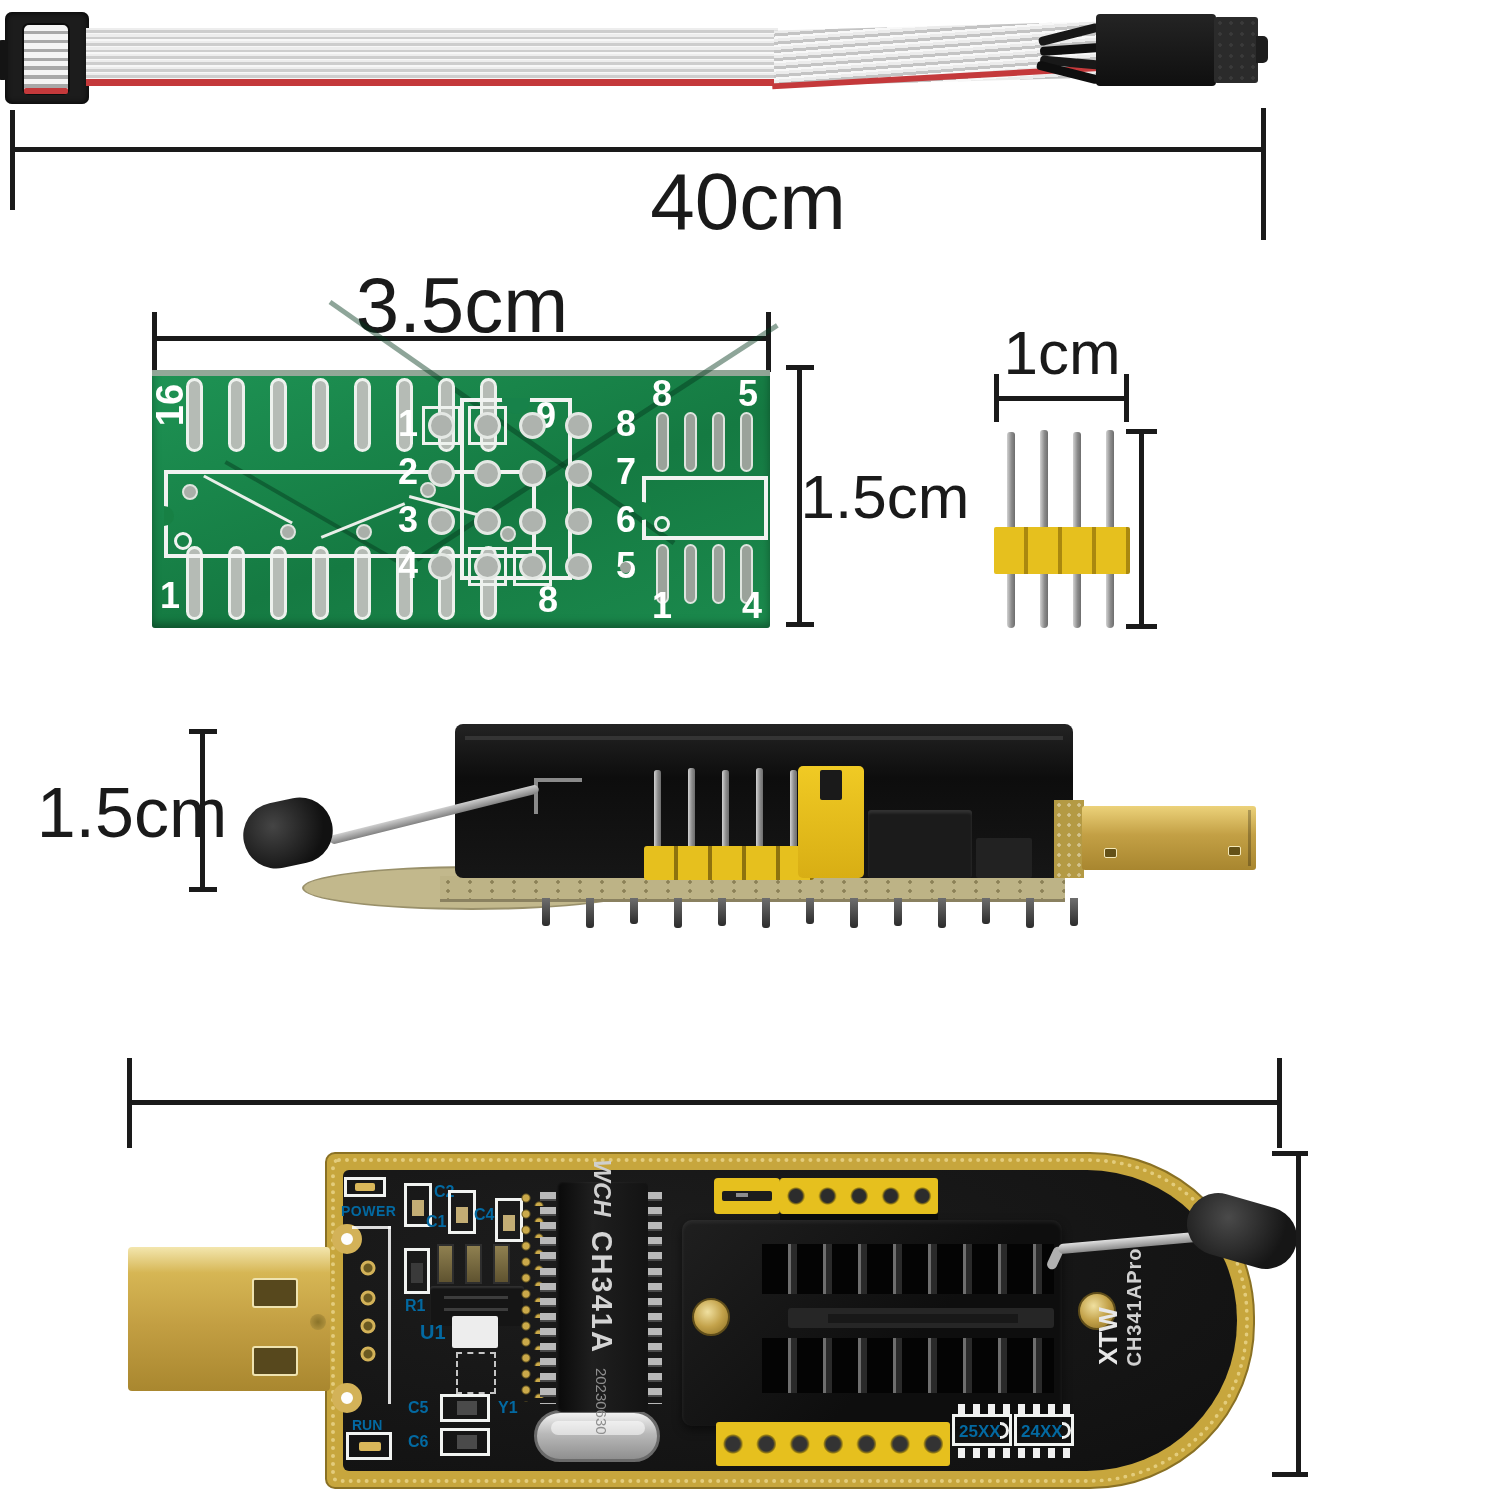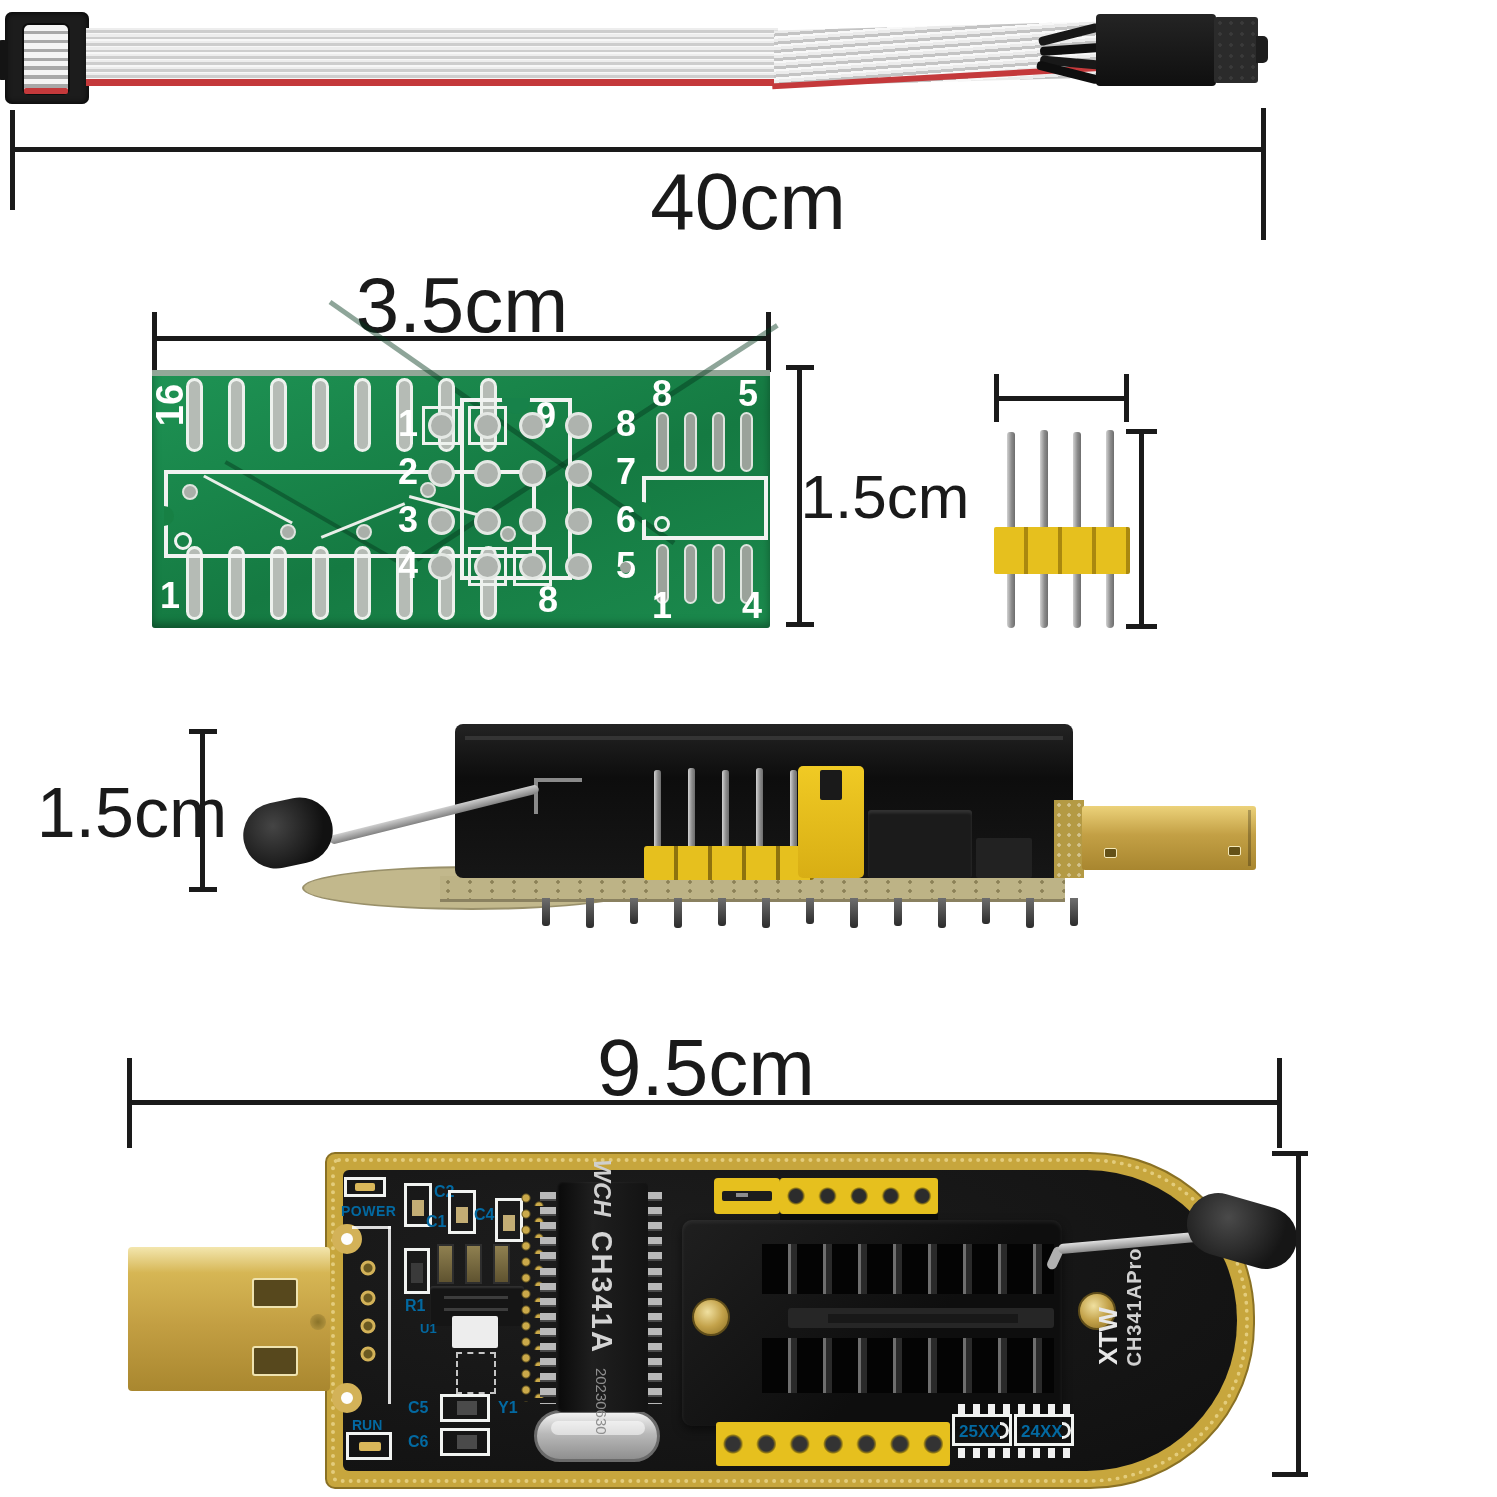--- a/index.html
+++ b/index.html
@@ -160,20 +160,21 @@
       <div class="num" style="left:500px;top:218px;">1</div>
       <div class="num" style="left:590px;top:218px;">4</div>
       <div class="a" style="left:468px;top:192px;width:11px;height:11px;background:#9aa29a;border-radius:50%;"></div>
     </div>
 
     <div class="dln" style="left:786px;top:115px;width:28px;height:5px;"></div>
     <div class="dln" style="left:786px;top:372px;width:28px;height:5px;"></div>
     <div class="dln" style="left:797px;top:117px;width:5px;height:258px;"></div>
     <div class="dlab" style="left:790px;top:216px;width:190px;font-size:62px;">1.5cm</div>
 
+    <div class="dlab" style="left:962px;top:72px;width:200px;font-size:62px;">1cm</div>
     <div class="dln" style="left:994px;top:124px;width:5px;height:48px;"></div>
     <div class="dln" style="left:1124px;top:124px;width:5px;height:48px;"></div>
     <div class="dln" style="left:996px;top:146px;width:132px;height:5px;"></div>
 
     <div class="a" style="left:990px;top:180px;width:145px;height:200px;">
       <div class="pin" style="left:17px;top:2px;width:8px;height:196px;"></div>
       <div class="pin" style="left:50px;top:0px;width:8px;height:198px;"></div>
       <div class="pin" style="left:83px;top:2px;width:8px;height:196px;"></div>
       <div class="pin" style="left:116px;top:0px;width:8px;height:198px;"></div>
       <div class="a" style="left:4px;top:97px;width:136px;height:47px;background:#e6c01e;background-image:repeating-linear-gradient(90deg,transparent 0 30px,rgba(110,80,0,.5) 30px 34px);border-radius:2px;"></div>
@@ -234,21 +235,20 @@
     <div class="a" style="left:1054px;top:120px;width:30px;height:78px;background:#b49a44;background-image:radial-gradient(circle at 5px 5px, rgba(255,255,255,.4) 1.5px, transparent 2px);background-size:10px 10px;"></div>
     <div class="a" style="left:1082px;top:126px;width:174px;height:64px;background:linear-gradient(180deg,#ecd27a 0%,#c3a045 45%,#a8862f 100%);border-radius:3px;">
       <div class="a" style="left:22px;top:42px;width:13px;height:10px;background:#645117;border:1px solid #f5e9b8;border-radius:2px;"></div>
       <div class="a" style="left:146px;top:40px;width:13px;height:10px;background:#645117;border:1px solid #f5e9b8;border-radius:2px;"></div>
       <div class="a" style="left:166px;top:4px;width:3px;height:56px;background:rgba(0,0,0,.25);"></div>
     </div>
   </div>
 
   <div class="a" style="left:0;top:1000px;width:1497px;height:497px;">
 
-    <div class="dlab" style="left:506px;top:28px;width:400px;font-size:80px;">9.5cm</div>
     <div class="dln" style="left:127px;top:58px;width:5px;height:90px;"></div>
     <div class="dln" style="left:1277px;top:58px;width:5px;height:90px;"></div>
     <div class="dln" style="left:129px;top:100px;width:1152px;height:5px;"></div>
 
     <div class="a" style="left:325px;top:152px;width:930px;height:337px;background:#c7a63d;border:2px solid #8a7124;border-radius:10px 165px 165px 10px;"></div>
     <div class="a" style="left:331px;top:158px;width:918px;height:325px;border:4px dotted #e3cc7c;border-radius:8px 160px 160px 8px;"></div>
     <div class="a" style="left:343px;top:170px;width:894px;height:301px;background:radial-gradient(ellipse at 30% 30%,#1d1d1d,#101010);border-radius:6px 150px 150px 6px;"></div>
 
     <div class="a" style="left:140px;top:242px;width:172px;height:5px;background:#fff;border-radius:3px;"></div>
     <div class="a" style="left:140px;top:392px;width:172px;height:5px;background:#fff;border-radius:3px;"></div>
@@ -294,21 +294,21 @@
         <div class="a" style="left:4px;top:12px;width:12px;height:20px;background:#3a3a3a;"></div>
       </div>
     <div class="slab" style="left:405px;top:298px;font-size:16px;">R1</div>
     <div class="a" style="left:437px;top:244px;width:17px;height:40px;background:linear-gradient(180deg,#8f8050,#5f5330);border:2px solid #2e2e2e;"></div>
     <div class="a" style="left:465px;top:244px;width:17px;height:40px;background:linear-gradient(180deg,#8f8050,#5f5330);border:2px solid #2e2e2e;"></div>
     <div class="a" style="left:493px;top:244px;width:17px;height:40px;background:linear-gradient(180deg,#8f8050,#5f5330);border:2px solid #2e2e2e;"></div>
     <div class="a" style="left:430px;top:286px;width:94px;height:40px;background:#151515;border-radius:3px;box-shadow:inset 0 2px 2px rgba(255,255,255,.12);">
       <div class="a" style="left:14px;top:10px;width:64px;height:3px;background:#3d3d3d;"></div>
       <div class="a" style="left:14px;top:22px;width:64px;height:3px;background:#3d3d3d;"></div>
     </div>
-    <div class="slab" style="left:420px;top:322px;font-size:13px;">U1</div>
+    <div class="slab" style="left:420px;top:322px;font-size:20px;">U1</div>
     <div class="a" style="left:452px;top:316px;width:46px;height:32px;background:#ededed;border-radius:2px;"></div>
     <div class="a" style="left:456px;top:352px;width:40px;height:42px;border:2px dashed rgba(255,255,255,.75);"></div>
 
     <div class="slab" style="left:408px;top:400px;font-size:16px;">C5</div>
     <div class="wbx2" style="left:440px;top:394px;width:50px;height:28px;">
         <div class="a" style="left:14px;top:4px;width:20px;height:14px;background:#4a4a4a;"></div>
       </div>
     <div class="slab" style="left:408px;top:434px;font-size:16px;">C6</div>
     <div class="wbx2" style="left:440px;top:428px;width:50px;height:28px;">
         <div class="a" style="left:14px;top:4px;width:20px;height:14px;background:#4a4a4a;"></div>

